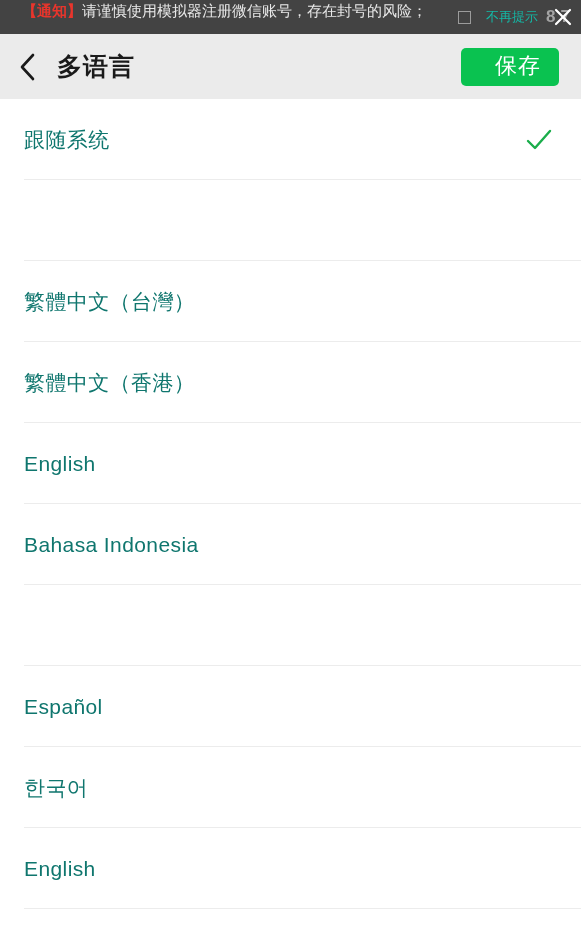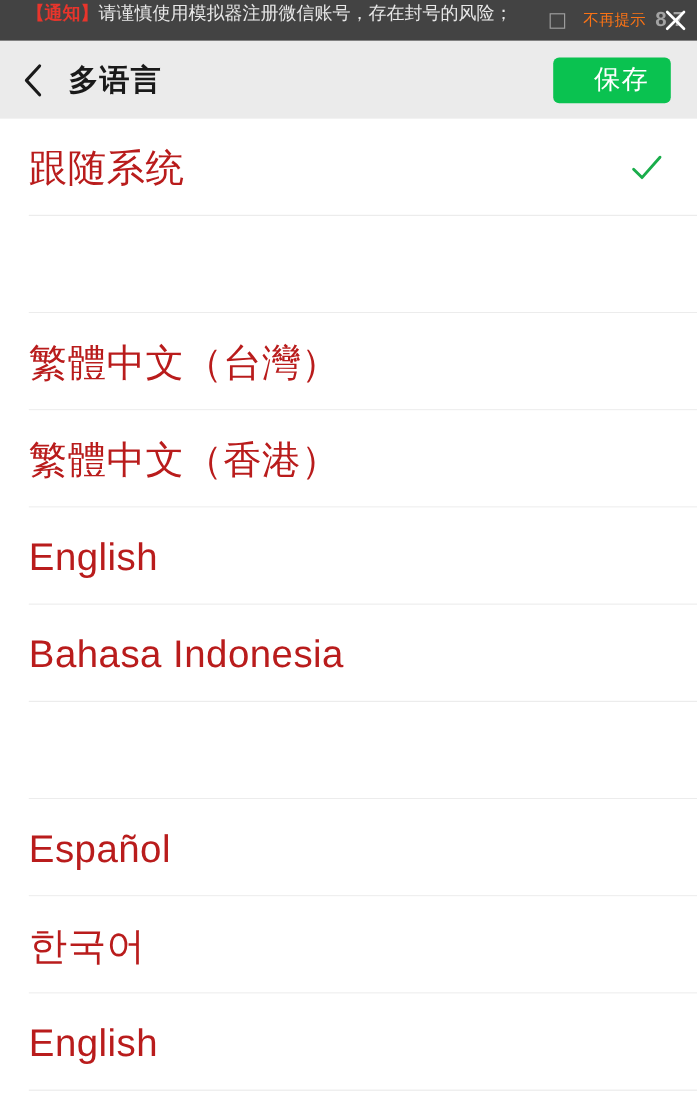--- a/index.html
+++ b/index.html
@@ -54,21 +54,21 @@
   .notice-checkbox {
     width: 13px;
     height: 13px;
     border: 1px solid #9c9c9c;
     background: transparent;
     box-sizing: border-box;
     display: block;
   }
   .notice-checkbox-label {
     font-size: 13px;
-    color: #f97316;
+    color: #14b8a6;
     white-space: nowrap;
     margin-left: 10px;
   }
   .notice-counter {
     font-size: 17px;
     color: #a3a3a3;
     font-weight: 700;
     letter-spacing: 5px;
     padding-left: 2px;
     padding-right: 2px;
@@ -131,22 +131,22 @@
     position: relative;
     height: 81px;
     display: flex;
     align-items: center;
     padding: 0 26px 0 24px;
     box-sizing: border-box;
     cursor: pointer;
     background: #ffffff;
   }
   .lang-label {
-    font-size: 32px;
-    color: #b91c1c;
+    font-size: 21px;
+    color: #0f766e;
     letter-spacing: 0.4px;
     line-height: 1;
   }
   .lang-spacer { flex: 1 1 auto; }
   .lang-check {
     width: 32px;
     height: 32px;
     display: flex;
     align-items: center;
     justify-content: center;

